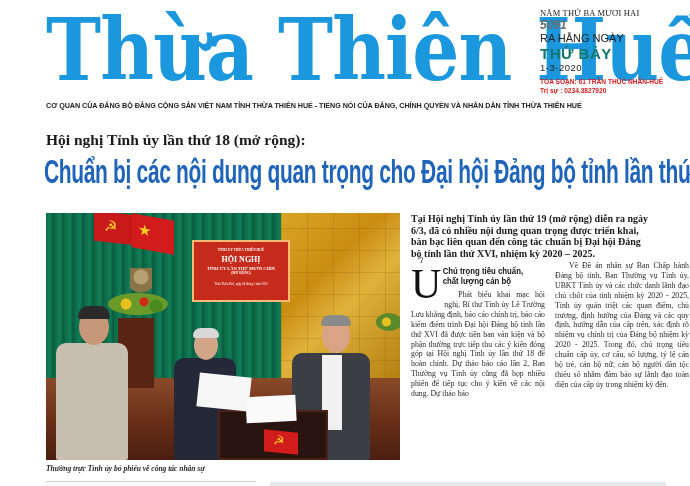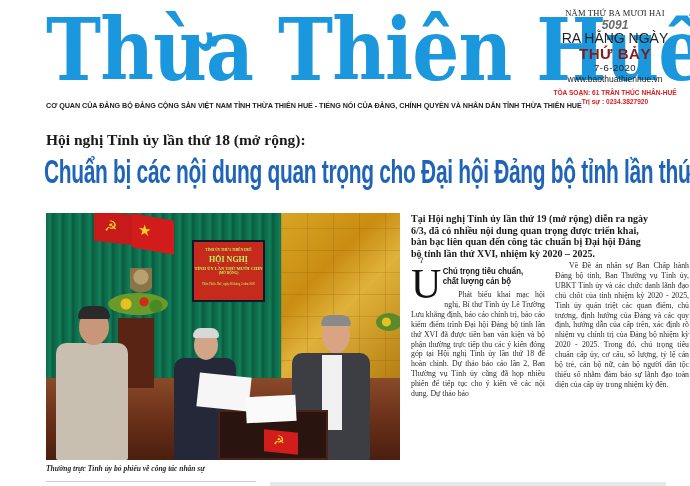--- a/index.html
+++ b/index.html
@@ -13,25 +13,25 @@
       font-size: 86px; line-height: 100px; letter-spacing: -1px;
       color: #1b97dd; white-space: nowrap;
       transform: scaleX(0.86); transform-origin: left top;
     }
     .masthead-tagline {
       position: absolute; left: 46px; top: 101px; width: 484px;
       font-family: "Liberation Sans", sans-serif; font-weight: bold;
       font-size: 7.2px; letter-spacing: -0.05px; color: #222; white-space: nowrap;
     }
 
-    .issue-box { position: absolute; left: 540px; top: 8px; width: 150px; text-align: center; }
+    .issue-box { position: absolute; left: 540px; top: 8px; width: 150px; text-align: left; }
     .issue-year { font-family: "Liberation Serif", serif; font-size: 8.5px; color: #222; line-height: 11px; letter-spacing: 0.2px; }
     .issue-number { font-family: "Liberation Sans", sans-serif; font-weight: bold; font-style: italic; font-size: 12px; color: #6b6b6b; line-height: 13px; }
-    .issue-freq { font-family: "Liberation Sans", sans-serif; font-size: 14px; color: #222; line-height: 13px; }
-    .issue-day { font-family: "Liberation Sans", sans-serif; font-weight: bold; font-size: 15px; color: #7f1d1d; line-height: 17px; letter-spacing: 0.5px; }
+    .issue-freq { font-family: "Liberation Sans", sans-serif; font-size: 11px; color: #222; line-height: 13px; }
+    .issue-day { font-family: "Liberation Sans", sans-serif; font-weight: bold; font-size: 15px; color: #0f766e; line-height: 17px; letter-spacing: 0.5px; }
     .issue-date { font-family: "Liberation Sans", sans-serif; font-size: 9.5px; color: #222; line-height: 12px; letter-spacing: 0.5px; }
     .issue-web { font-family: "Liberation Sans", sans-serif; font-size: 8.5px; color: #222; line-height: 11px; }
     .issue-addr { font-family: "Liberation Sans", sans-serif; font-weight: bold; font-size: 6.6px; color: #d62020; line-height: 9px; margin-top: 3px; }
     .issue-phone { font-family: "Liberation Sans", sans-serif; font-weight: bold; font-size: 6.6px; color: #d62020; line-height: 9px; }
 
     
     .kicker {
       position: absolute; left: 46px; top: 131px;
       font-family: "Liberation Serif", serif; font-weight: bold; font-size: 15.5px; color: #1a1a1a; white-space: nowrap;
     }
@@ -68,22 +68,22 @@
     .photo .flag-party {
       position: absolute; left: 48px; top: 0; width: 42px; height: 30px; background: #c81a1a;
       transform: skewY(6deg);
     }
     .photo .flag-star {
       position: absolute; left: 86px; top: 4px; width: 42px; height: 34px; background: #d21c1c;
       transform: skewY(10deg);
     }
     .photo .flag-glyph { position: absolute; color: #f5d020; font-size: 15px; font-family: "DejaVu Sans", sans-serif; }
     .photo .banner {
-      position: absolute; left: 146px; top: 27px; width: 73px; height: 62px;
-      background: #c52a1a; border: 2px solid #0f172a; text-align: center; color: #bef264;
+      position: absolute; left: 146px; top: 27px; width: 98px; height: 62px;
+      background: #c52a1a; border: 2px solid #fdba74; text-align: center; color: #ffffff;
       font-family: "Liberation Serif", serif;
     }
     .banner .b1 { font-size: 3.5px; margin-top: 6px; font-weight: bold; }
     .banner .b2 { font-size: 8px; font-weight: bold; margin-top: 3px; }
     .banner .b3 { font-size: 4.5px; font-weight: bold; margin-top: 2px; }
     .banner .b4 { font-size: 3.5px; font-weight: bold; }
     .banner .b5 { font-size: 3px; margin-top: 7px; }
     .photo .bust {
       position: absolute; left: 84px; top: 55px; width: 22px; height: 30px;
       background: radial-gradient(circle at 50% 30%, #b8a070 0 7px, #8a7548 8px 15px, transparent 16px);
@@ -153,22 +153,21 @@
 <body>
 
 <div class="masthead-title">Thừa Thiên Huế</div>
 <div class="masthead-tagline">CƠ QUAN CỦA ĐẢNG BỘ ĐẢNG CỘNG SẢN VIỆT NAM TỈNH THỪA THIÊN HUẾ  -  TIẾNG NÓI CỦA ĐẢNG, CHÍNH QUYỀN VÀ NHÂN DÂN TỈNH THỪA THIÊN HUẾ</div>
 
 <div class="issue-box">
   <div class="issue-year">NĂM THỨ BA MƯƠI HAI</div>
   <div class="issue-number">5091</div>
   <div class="issue-freq">RA HẰNG NGÀY</div>
   <div class="issue-day">THỨ BẢY</div>
-  <div class="issue-date">7-6-2020</div>
-  <div class="issue-web">www.baothuathienhue.vn</div>
+  <div class="issue-date">1-3-2020</div>
   <div class="issue-addr">TÒA SOẠN: 61 TRẦN THÚC NHẪN-HUẾ</div>
   <div class="issue-phone">Trị sự : 0234.3827920</div>
 </div>
 
 <div class="kicker">Hội nghị Tỉnh ủy lần thứ 18 (mở rộng):</div>
 <div class="headline">Chuẩn bị các nội dung quan trọng cho Đại hội Đảng bộ tỉnh lần thứ XVI</div>
 
 <div class="photo">
   <div class="curtain"></div>
   <div class="wall"></div>

